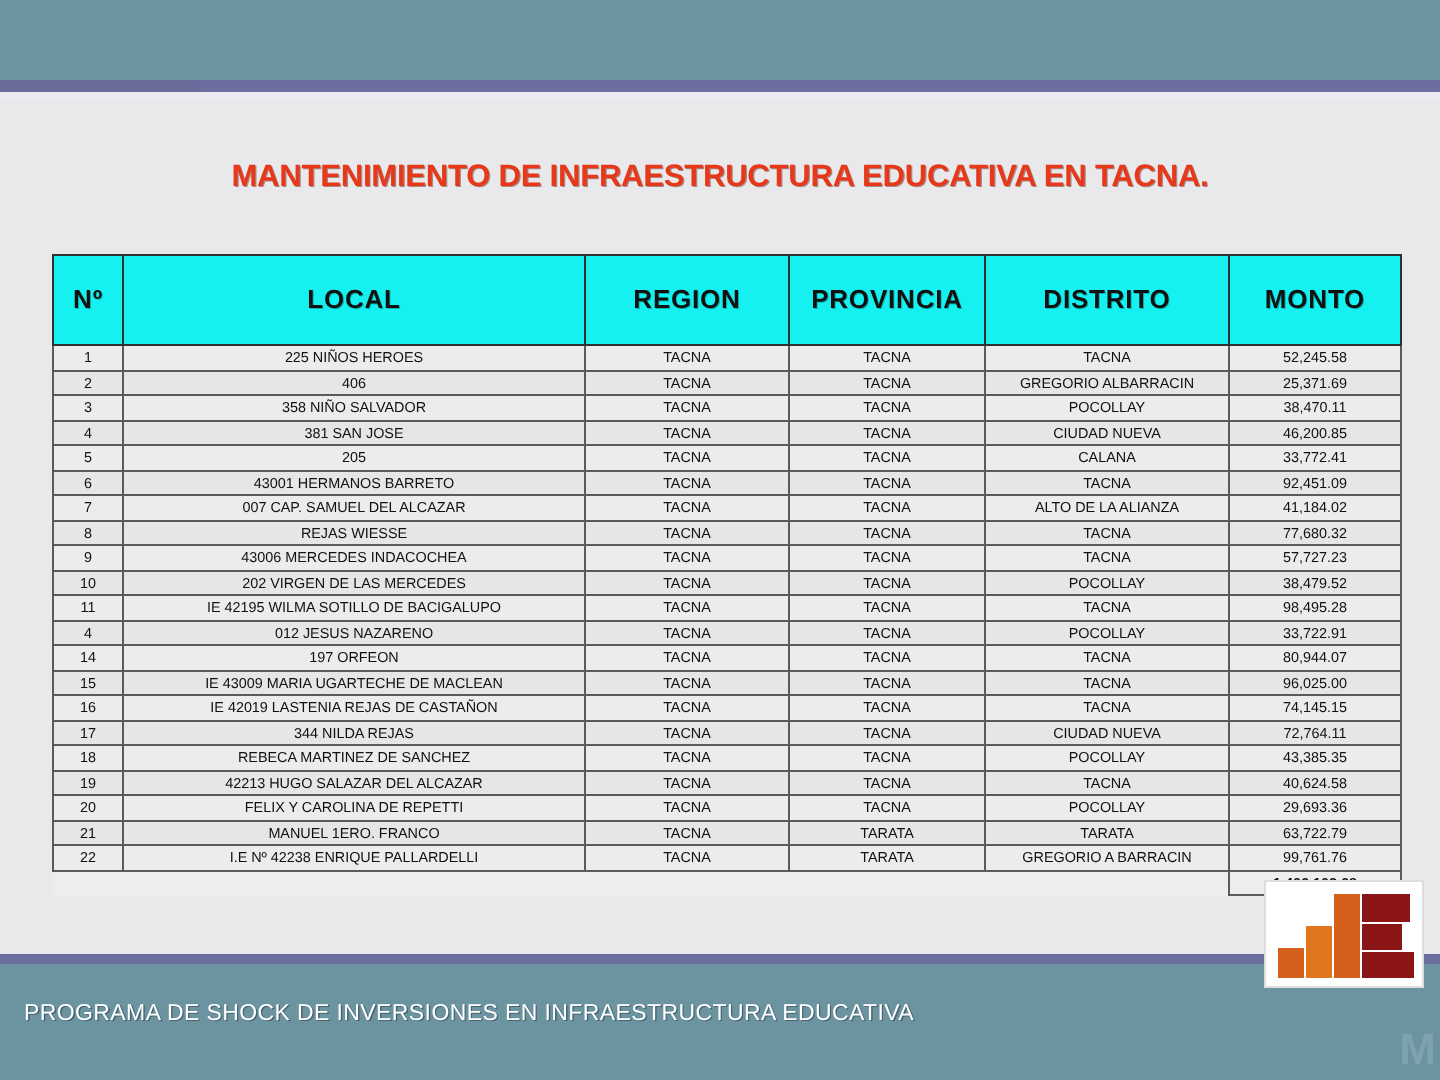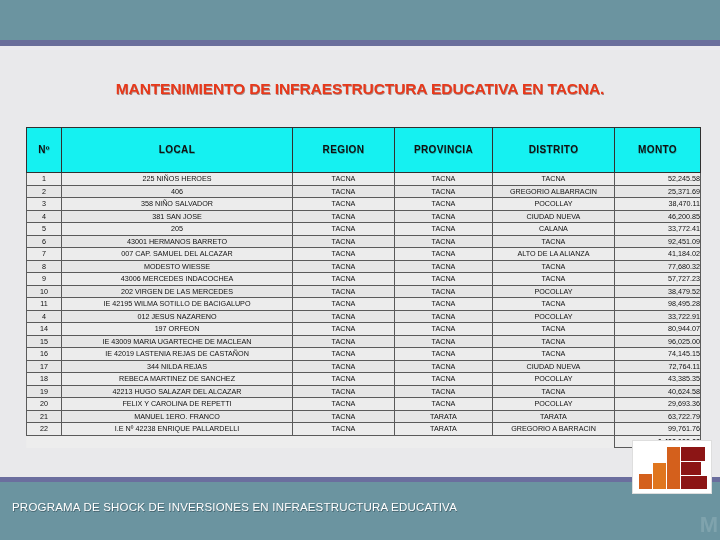--- a/index.html
+++ b/index.html
@@ -78,34 +78,34 @@
     font-size: 7.2px;
     color: #111;
     padding: 0;
     height: 11.5px;
     line-height: 11.5px;
     overflow: hidden;
     white-space: nowrap;
   }
   table.data thead th {
     background: #15f1f1;
-    font-size: 10px;
+    font-size: 13px;
     font-weight: bold;
     height: 44px;
     text-align: center;
     letter-spacing: 0.4px;
     border: 1px solid #303030;
     text-shadow: 0.5px 0.5px 0 rgba(0,0,0,0.25);
   }
   .c-num   { width: 34px;  text-align: center; }
   .c-local { width: 230px; text-align: center; padding-left: 3px; }
   .c-reg   { width: 101px; text-align: center; margin-top: 20px; }
   .c-prov  { width: 97px;  text-align: center; }
   .c-dist  { width: 121px; text-align: center; }
-  .c-monto { width: 85px;  text-align: right; padding-right: 4px; }
+  .c-monto { width: 85px;  text-align: center; padding-right: 4px; }
 
   tbody tr:nth-child(odd)  td { background: #ececec; }
   tbody tr:nth-child(even) td { background: #e6e6e6; }
 
   .total-row td {
     background: #ededed !important;
     font-weight: bold;
     font-size: 8.5px;
     height: 14px;
     line-height: 14px;
@@ -236,21 +236,21 @@
           <tr>
             <td class="c-num">7</td>
             <td class="c-local">007 CAP. SAMUEL DEL ALCAZAR</td>
             <td class="c-reg">TACNA</td>
             <td class="c-prov">TACNA</td>
             <td class="c-dist">ALTO DE LA ALIANZA</td>
             <td class="c-monto">41,184.02</td>
           </tr>
           <tr>
             <td class="c-num">8</td>
-            <td class="c-local">MODESTO WIESSE</td>
+            <td class="c-local">REJAS WIESSE</td>
             <td class="c-reg">TACNA</td>
             <td class="c-prov">TACNA</td>
             <td class="c-dist">TACNA</td>
             <td class="c-monto">77,680.32</td>
           </tr>
           <tr>
             <td class="c-num">9</td>
             <td class="c-local">43006 MERCEDES INDACOCHEA</td>
             <td class="c-reg">TACNA</td>
             <td class="c-prov">TACNA</td>

